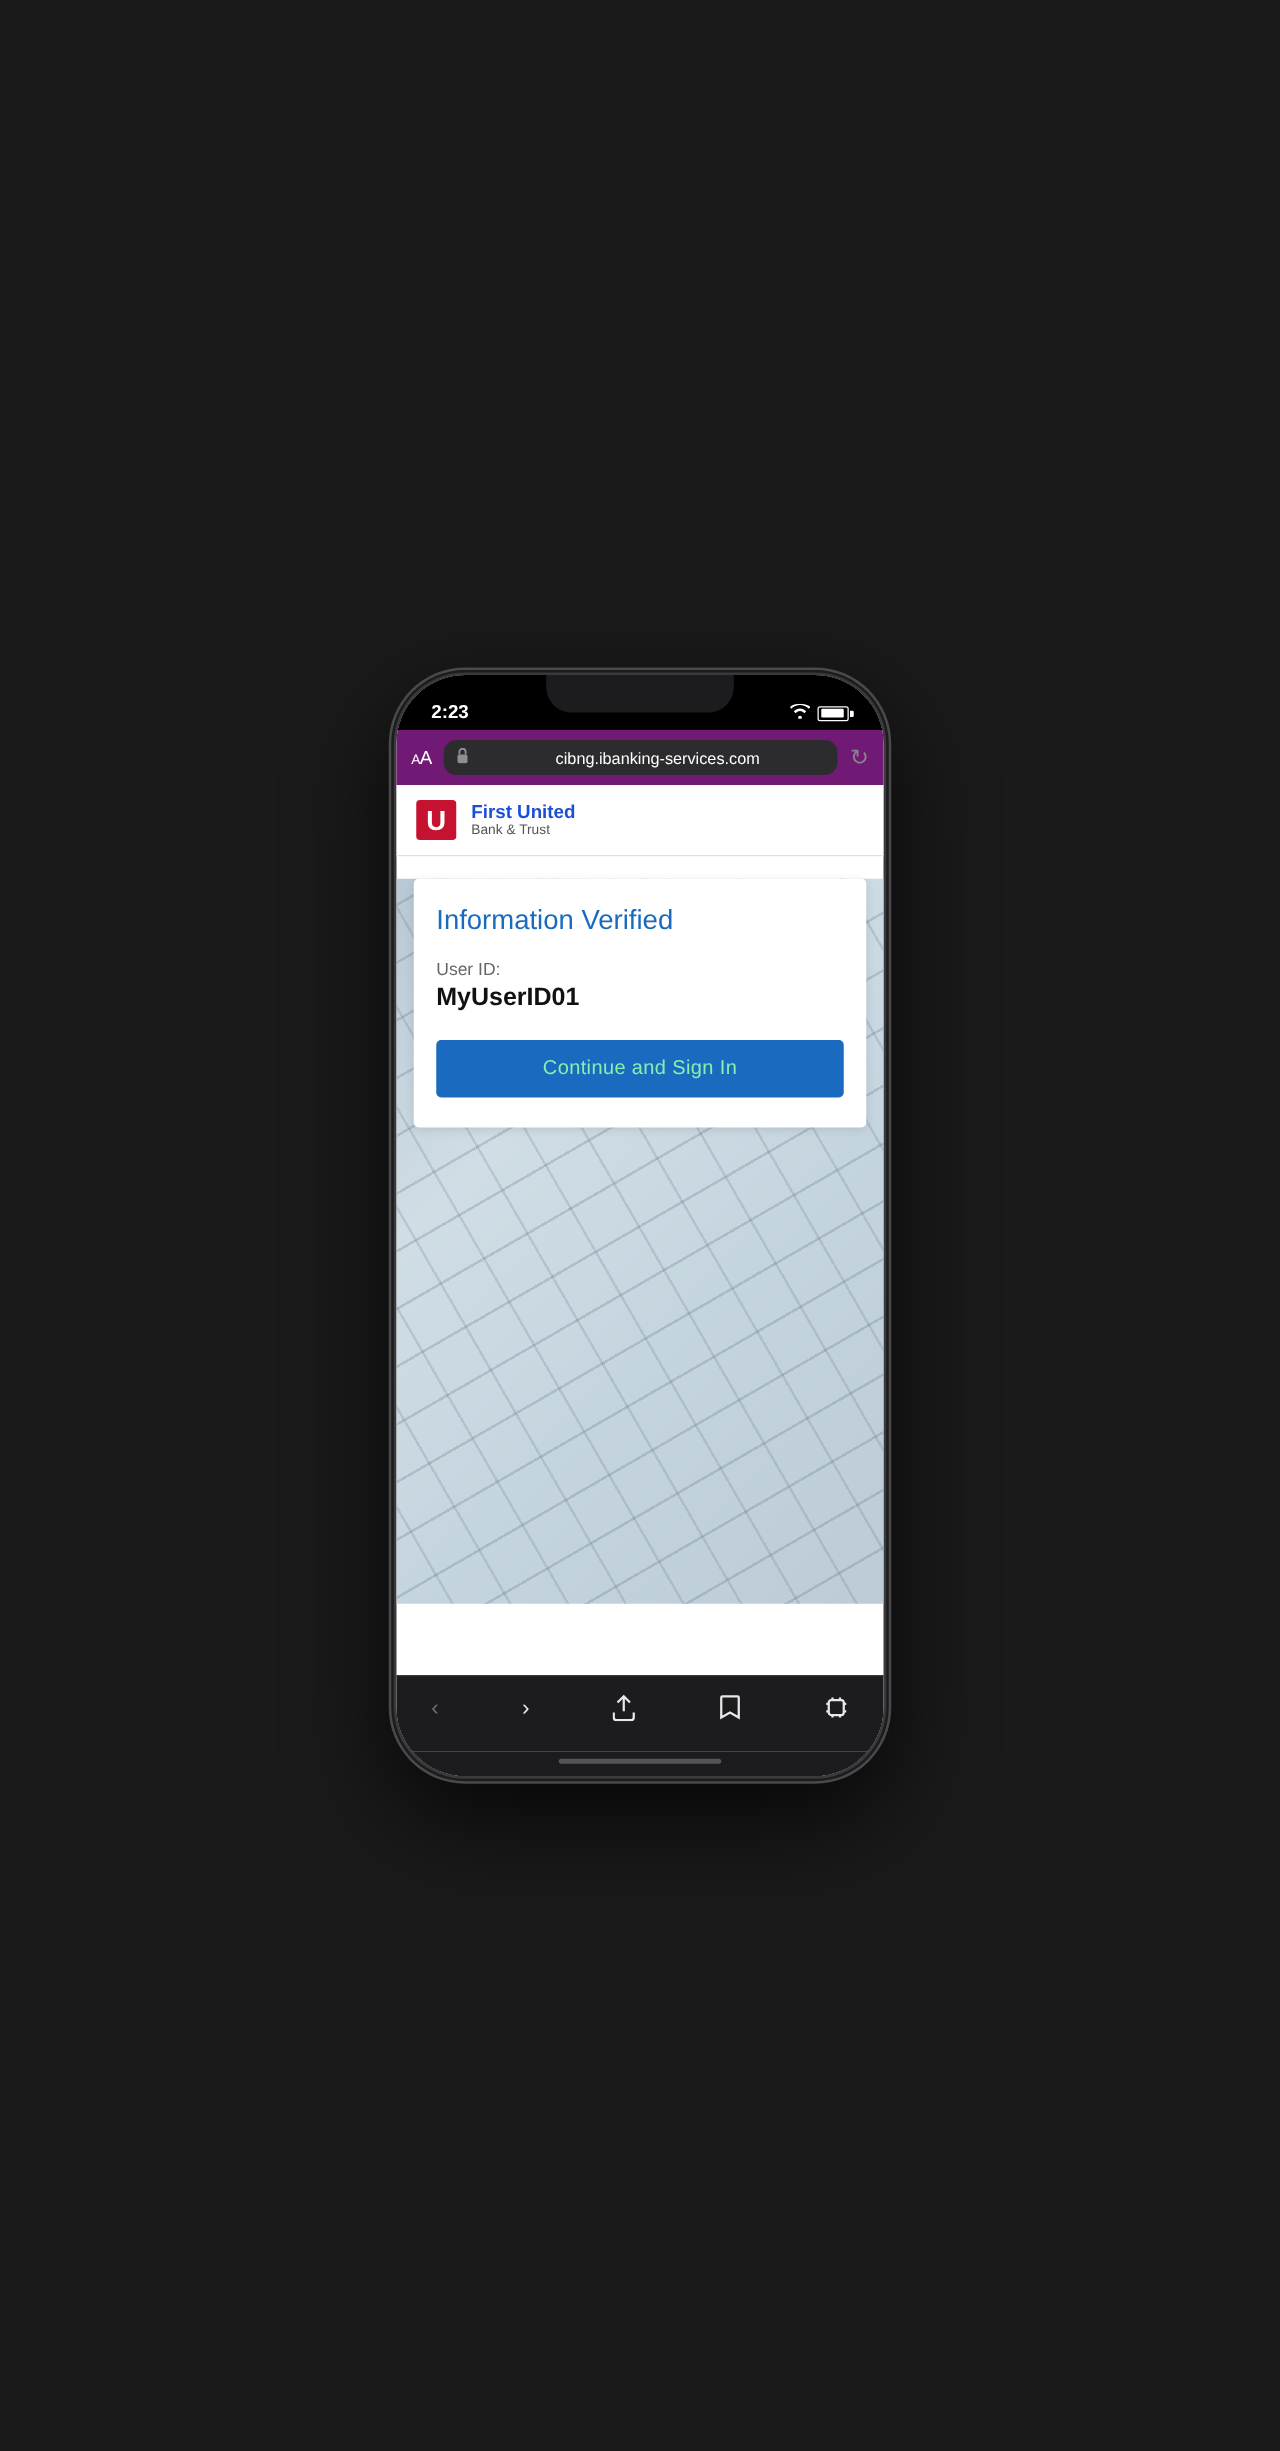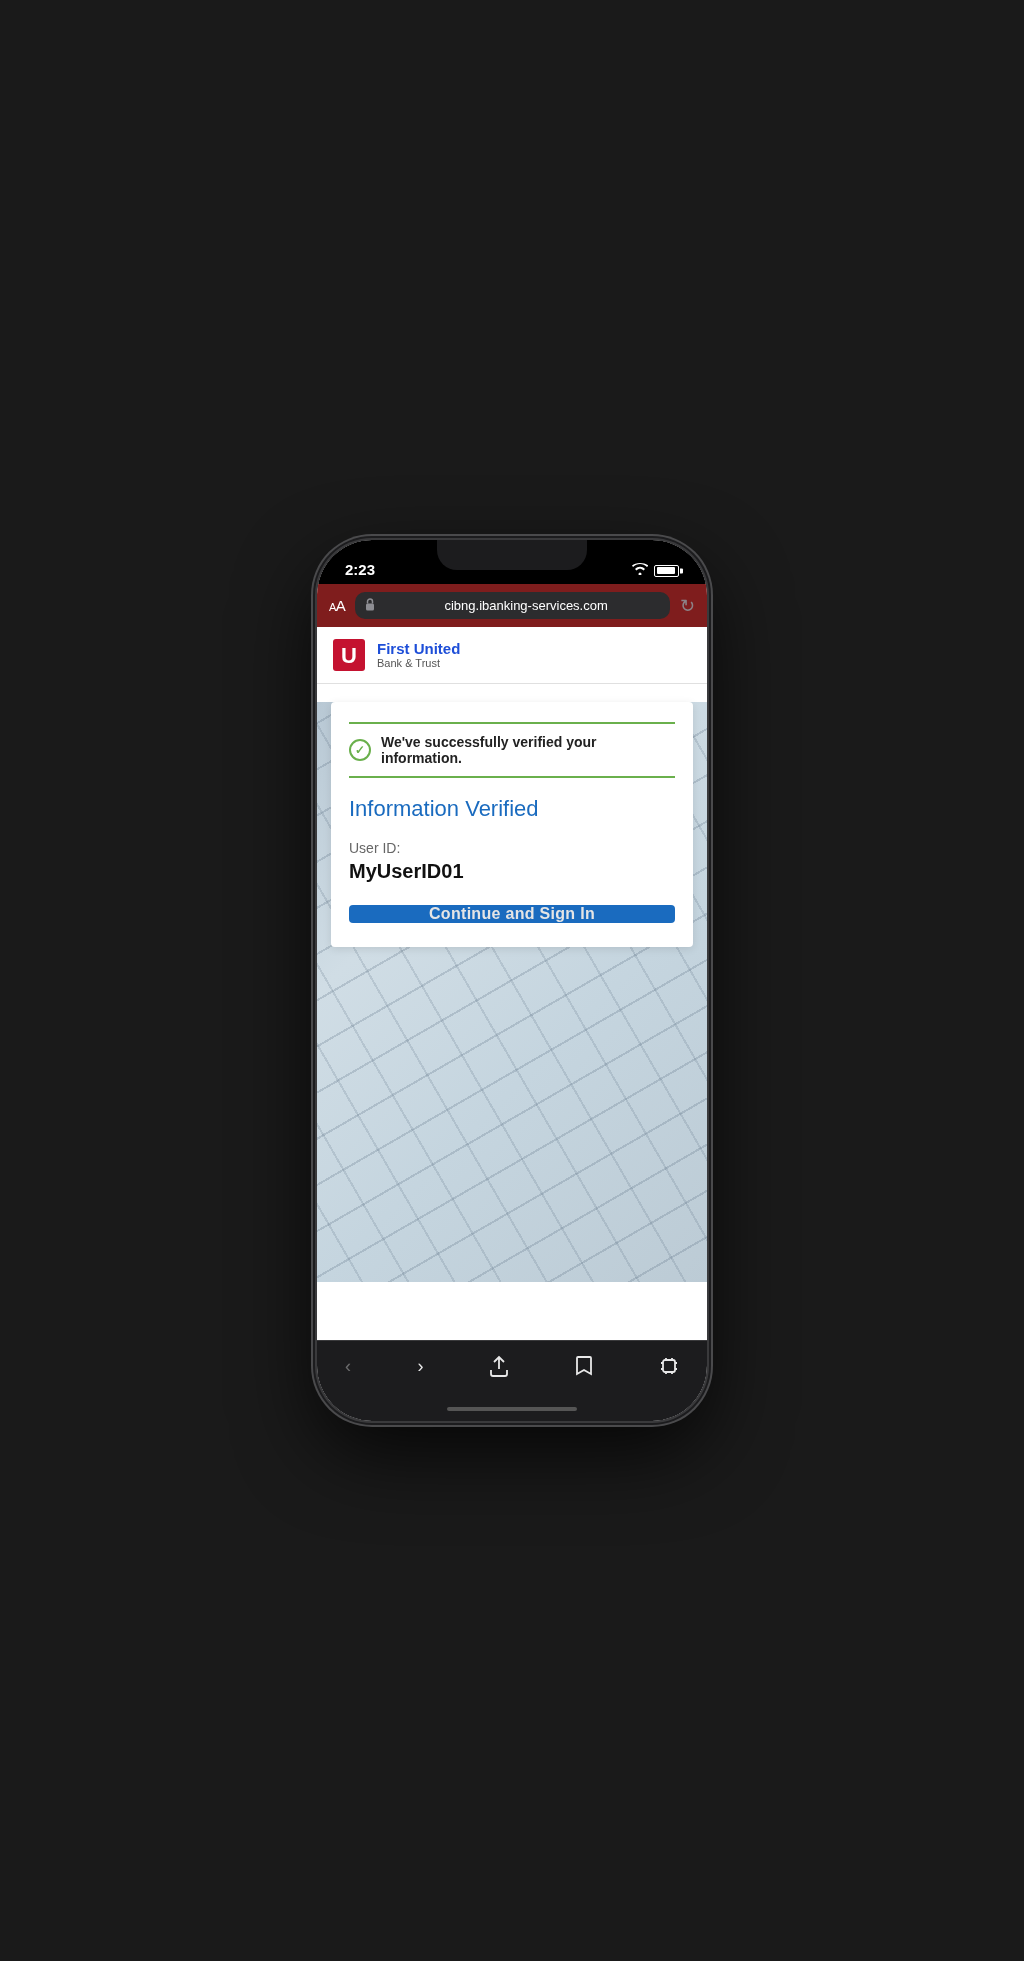--- a/index.html
+++ b/index.html
@@ -129,21 +129,21 @@
 
     .battery-fill {
       background: #fff;
       height: 100%;
       width: 90%;
       border-radius: 1px;
     }
 
     
     .browser-bar {
-      background: #7f1d1d;
+      background: #701a75;
       padding: 8px 12px;
       display: flex;
       align-items: center;
       gap: 10px;
     }
 
     .browser-aa {
       color: #fff;
       font-size: 14px;
       font-weight: 500;
@@ -304,26 +304,26 @@
     .user-id-value {
       color: #111;
       font-size: 20px;
       font-weight: 700;
       margin-bottom: 22px;
     }
 
     .continue-btn {
       width: 100%;
       background: #1a6bbf;
-      color: #e5e5e5;
+      color: #86efac;
       border: none;
       border-radius: 4px;
-      padding: 0;
+      padding: 14px;
       font-size: 16px;
-      font-weight: 700;
+      font-weight: 400;
       cursor: pointer;
       letter-spacing: 0.3px;
     }
 
     
     .bottom-toolbar {
       background: #1c1c1e;
       border-top: 1px solid #3a3a3c;
       padding: 10px 20px 20px;
       display: flex;
@@ -427,24 +427,20 @@
           <div class="logo-text">
             <span class="logo-first-united">First United</span>
             <span class="logo-bank-trust">Bank &amp; Trust</span>
           </div>
         </div>
 
         <div class="bg-image">
 
           <div class="card">
             
-            <div class="success-banner">
-              <div class="success-check-icon"></div>
-              <span class="success-text">We've successfully verified your information.</span>
-            </div>
 
             
             <h2 class="info-verified-title">Information Verified</h2>
 
             
             <div class="user-id-label">User ID:</div>
             <div class="user-id-value">MyUserID01</div>
 
             
             <button class="continue-btn">Continue and Sign In</button>

